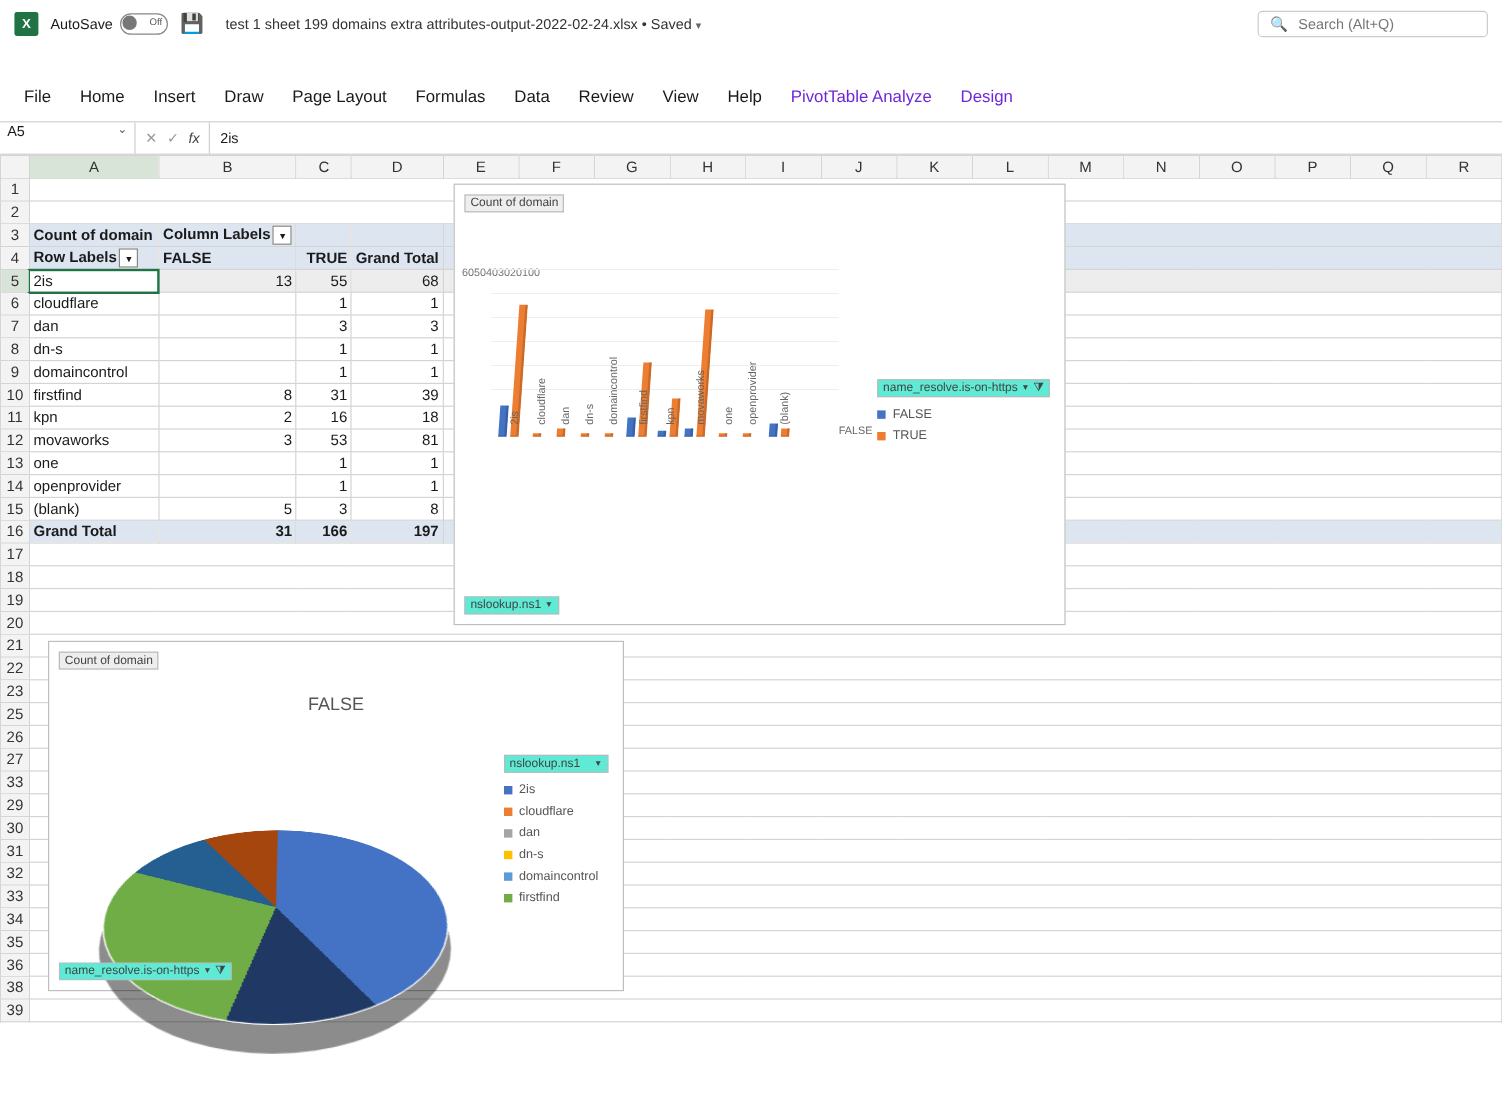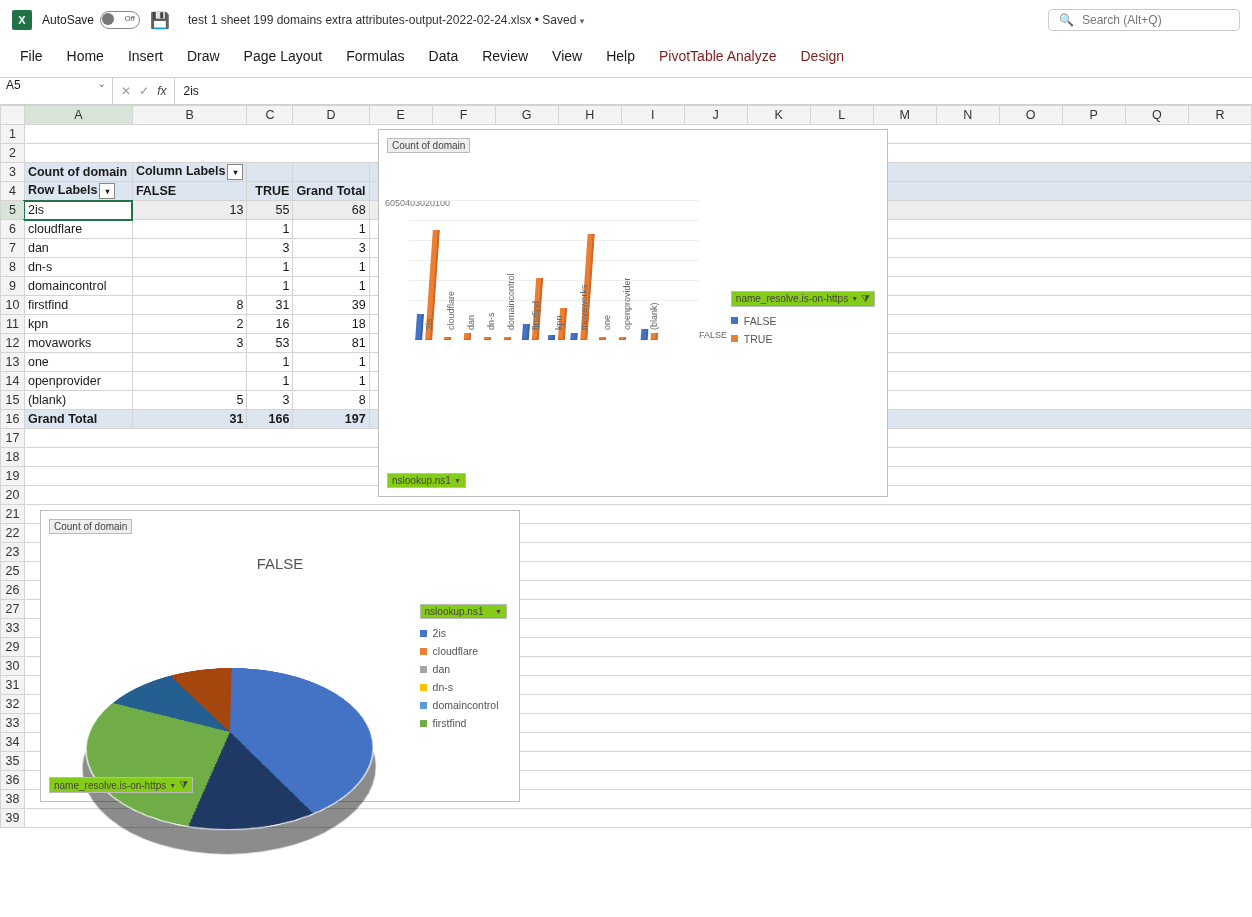--- a/index.html
+++ b/index.html
@@ -20,23 +20,23 @@
   .titlebar{display:flex;align-items:center;height:40px;padding:0 12px;gap:10px;}
   .xl-icon{width:20px;height:20px;background:#217346;color:#fff;display:flex;align-items:center;justify-content:center;font-size:11px;font-weight:bold;border-radius:2px;}
   .autosave{display:flex;align-items:center;gap:6px;font-size:12px;}
   .toggle{width:38px;height:16px;border:1px solid #888;border-radius:10px;position:relative;background:#fff;}
   .toggle .knob{width:12px;height:12px;background:#777;border-radius:50%;position:absolute;top:1px;left:1px;}
   .toggle .off-label{font-size:8px;color:#555;position:absolute;right:4px;top:2px;}
   .save-icon{color:#8e4ca0;font-size:16px;}
   .doc-title{font-size:12px;color:#333;margin-left:8px;}
   .searchbox{margin-left:auto;display:flex;align-items:center;gap:8px;border:1px solid #ccc;border-radius:4px;padding:3px 10px;min-width:170px;color:#777;font-size:12px;}
   
-  .ribbon{display:flex;align-items:center;gap:24px;padding:8px 24px 12px 20px;border-bottom:1px solid #fff;font-size:14px;}
+  .ribbon{display:flex;align-items:center;gap:24px;padding:8px 24px 12px 20px;border-bottom:1px solid #fff;font-size:14px;margin-top:24px;}
   .ribbon span{cursor:pointer;}
-  .ribbon .context{color:#7f1d1d;}
+  .ribbon .context{color:#6d28d9;}
   
   .fxbar{display:flex;align-items:center;height:26px;border-top:1px solid #d0d0d0;border-bottom:1px solid #d0d0d0;}
   .namebox{width:100px;border-right:1px solid #d0d0d0;display:flex;align-items:flex-start;height:100%;padding:0 6px;font-size:12px;justify-content:space-between;}
   .namebox .chev{font-size:10px;color:#666;}
   .fxicons{display:flex;align-items:center;gap:8px;padding:0 8px;color:#999;font-size:12px;border-right:1px solid #d0d0d0;height:100%;}
   .fxicons .fx{font-style:italic;color:#444;}
   .fxinput{flex:1;padding:0 8px;font-size:12px;}
   
   .sheet{position:relative;overflow:hidden;}
   table.grid{border-collapse:collapse;table-layout:fixed;}
@@ -62,21 +62,21 @@
   col.cD{width:74px;}   
   col.cStd{width:64px;}
   
   .chartbox{position:absolute;background:#fff;border:1px solid var(--chart-border);}
   .chart1{left:378px;top:24px;width:508px;height:366px;}
   .chart2{left:40px;top:405px;width:478px;height:290px;}
   .chart-tag{position:absolute;background:#eee;border:1px solid #bbb;font-size:10px;padding:1px 4px;color:#444;}
   .legend{position:absolute;font-size:10.5px;color:#555;display:flex;flex-direction:column;gap:6px;}
   .legend .item{display:flex;align-items:center;gap:6px;}
   .legend .sw{width:7px;height:7px;}
-  .filterbtn{display:inline-flex;align-items:center;gap:3px;background:#84cc16;border:1px solid #bbb;font-size:10px;padding:1px 4px;color:#444;}
+  .filterbtn{display:inline-flex;align-items:center;gap:3px;background:#5eead4;border:1px solid #bbb;font-size:10px;padding:1px 4px;color:#444;}
   .filterbtn .tri{font-size:7px;}
   
   .bars3d{position:absolute;left:30px;top:70px;width:280px;height:140px;}
   .axis-y{position:absolute;left:6px;top:68px;font-size:9px;color:#777;display:flex;justify-content:space-between;height:120px;}
   .gridlines{position:absolute;left:30px;top:70px;width:290px;height:120px;background:repeating-linear-gradient(to top,transparent 0,transparent 19px,#eee 19px,#eee 20px);}
   .barpair{position:absolute;bottom:0;display:flex;gap:3px;align-items:flex-end;transform:skewX(-4deg);}
   .bar{width:7px;box-shadow: -2px -1px 0 rgba(0,0,0,.15) inset;}
   .bar.f{background:#4472c4;}
   .bar.t{background:#ed7d31;}
   .xcat{position:absolute;top:200px;left:30px;width:300px;font-size:9px;color:#666;}

